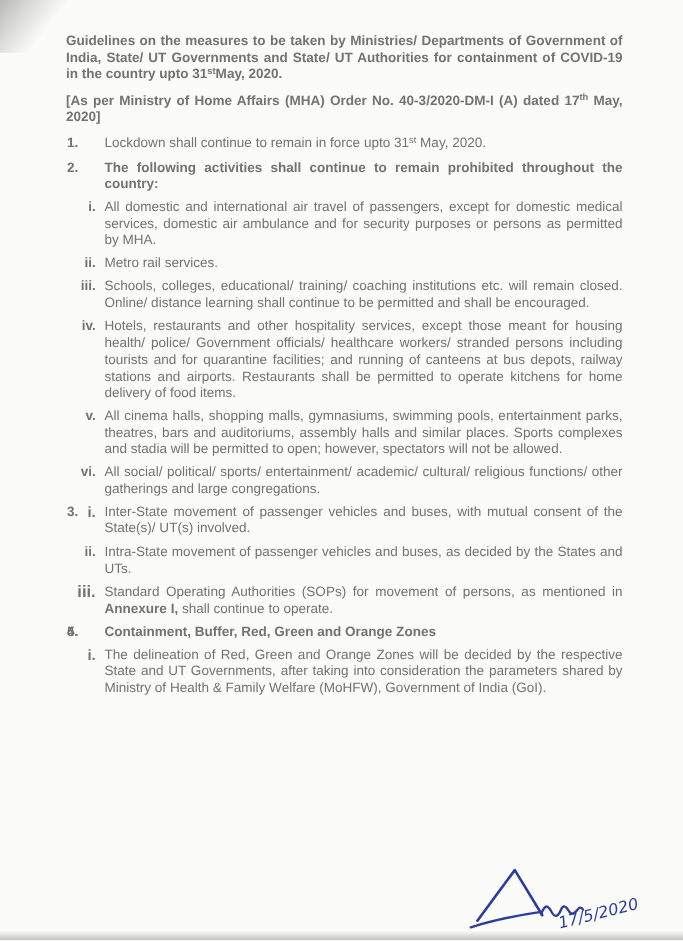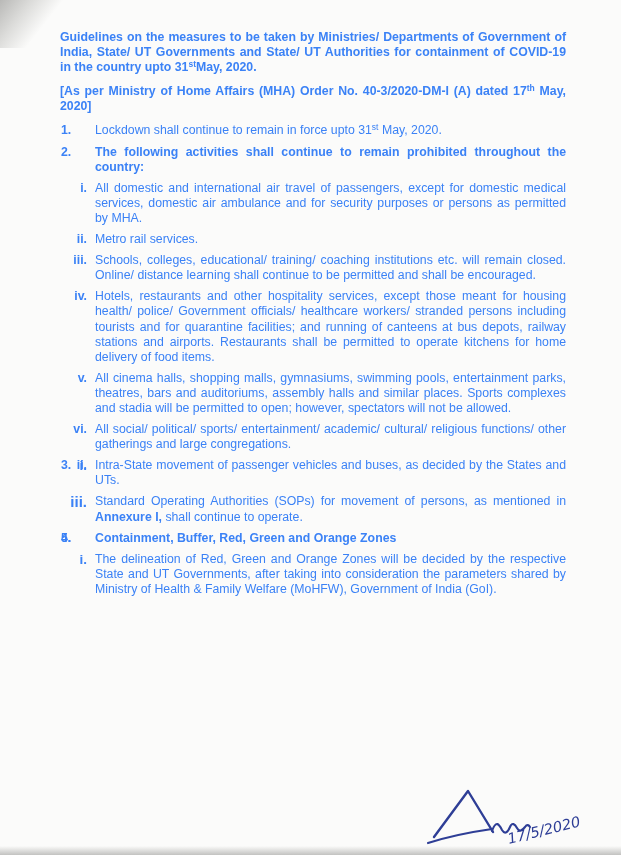--- a/index.html
+++ b/index.html
@@ -1,18 +1,18 @@
 <!DOCTYPE html>
 <html><head>
 <meta charset="utf-8">
 <style>
   html,body { margin:0; padding:0; background:#ffffff; }
   .page {
     position:relative; width:621px; height:855px; overflow:hidden;
-    background:#fbfbfa; color:#3b82f6;
+    background:#fbfbfa; color:#737373;
     font-family:"Liberation Sans", sans-serif;
   }
   .corner-shade {
     position:absolute; top:0; left:0; width:78px; height:48px;
     background:linear-gradient(128deg, #b9b9b7 0%, #dcdcda 28%, rgba(251,251,250,0) 55%);
   }
   .bottom-shade {
     position:absolute; bottom:0; left:0; right:0; height:9px;
     background:linear-gradient(to bottom, rgba(198,198,196,0) 0%, #c2c2c0 100%);
   }
@@ -81,20 +81,21 @@
       <span class="rn">vi.</span>
       <span>All social/ political/ sports/ entertainment/ academic/ cultural/ religious functions/ other gatherings and large congregations.</span>
     </div>
 
     <div class="block item main">
       <span class="num">3.</span>
     </div>
 
     <div class="block item">
       <span class="rn rn-md">i.</span>
+      <span>Inter-State movement of passenger vehicles and buses, with mutual consent of the State(s)/ UT(s) involved.</span>
     </div>
     <div class="block item">
       <span class="rn">ii.</span>
       <span>Intra-State movement of passenger vehicles and buses, as decided by the States and UTs.</span>
     </div>
     <div class="block item">
       <span class="rn rn-lg">iii.</span>
       <span><span>Standard Operating Authorities (SOPs) for movement of persons, as mentioned in </span><span class="b">Annexure I,</span><span> shall continue to operate.</span></span>
     </div>
 

